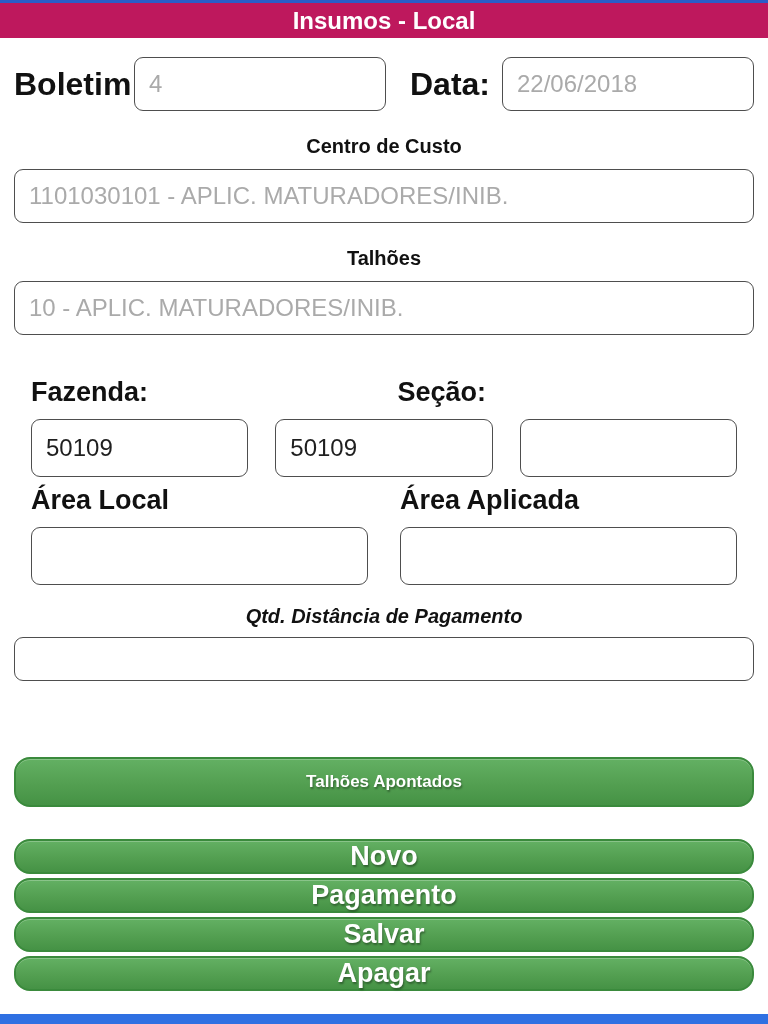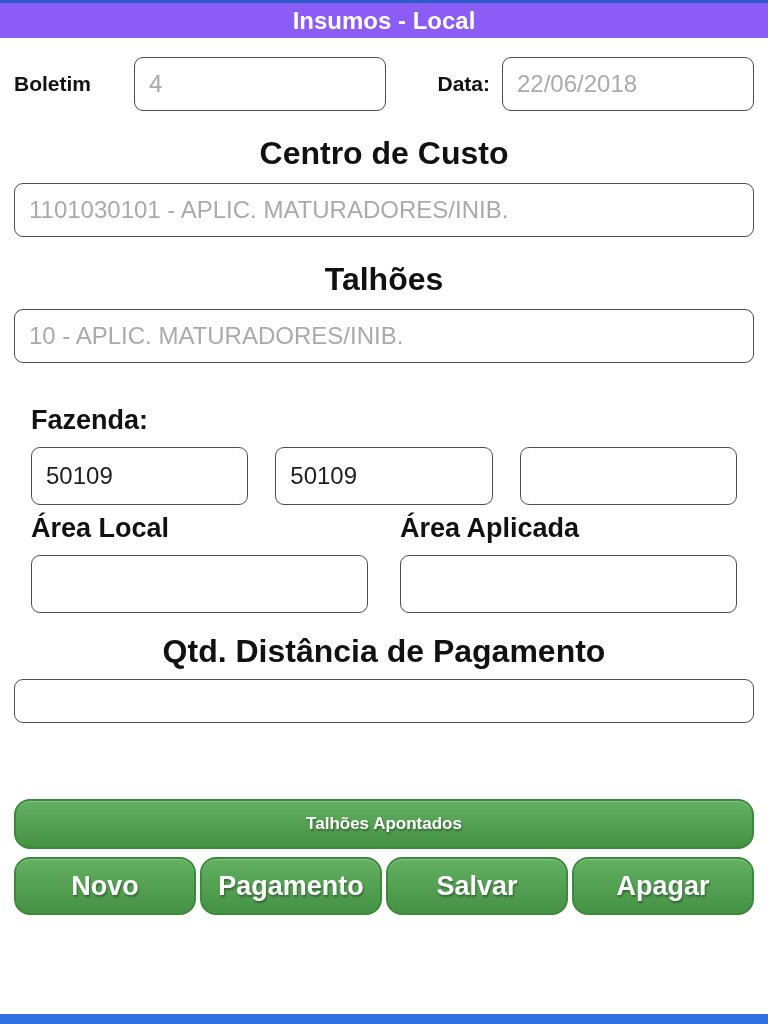--- a/index.html
+++ b/index.html
@@ -14,21 +14,21 @@
     background: #ffffff;
     display: flex;
     flex-direction: column;
     overflow: hidden;
   }
 
   
   .top-hairline { height: 3px; background: #2a5dc9; }
   .app-header {
     height: 35px;
-    background: #8b5cf6;
+    background: #be185d;
     color: #ffffff;
     display: flex;
     align-items: center;
     justify-content: center;
     font-size: 24px;
     font-weight: 700;
   }
 
   .content { padding: 0 14px; }
 
@@ -49,28 +49,28 @@
   .h54 { height: 54px; }
   .h58 { height: 58px; }
   .h44 { height: 44px; }
 
   
   .row1 {
     margin-top: 19px;
     display: flex;
     align-items: center;
   }
-  .row1 .lbl { font-size: 21px; font-weight: 700; color: #111; white-space: nowrap; }
+  .row1 .lbl { font-size: 32px; font-weight: 700; color: #111; white-space: nowrap; }
   .row1 .tf { width: 252px; }
   .row1 .lbl-boletim { width: 120px; }
   .row1 .lbl-data { margin-left: auto; margin-right: 12px; }
 
   .section-heading {
     text-align: center;
-    font-size: 32px;
+    font-size: 20px;
     font-weight: 700;
     color: #111;
     margin-top: 24px;
     margin-bottom: 11px;
   }
 
   
   .cols-3 {
     display: flex;
     gap: 27px;
@@ -107,23 +107,24 @@
     box-shadow: inset 0 1px 0 rgba(255,255,255,0.25);
     cursor: pointer;
     width: 100%;
   }
   .btn-talhoes {
     margin-top: 76px;
     height: 50px;
     font-size: 17px;
   }
   .btn-row {
-    margin-top: 8px;
+    margin-top: 32px;
     display: flex;
     gap: 4px;
+    flex-direction: column;
   }
   .btn-row .btn {
     flex: 1;
     height: 58px;
     font-size: 27px;
   }
 
   .bottom-accent {
     margin-top: auto;
     height: 10px;
@@ -155,40 +156,41 @@
     <div class="section-heading">Centro de Custo</div>
     <input class="tf h54" type="text" placeholder="1101030101 - APLIC. MATURADORES/INIB." style="">
 
     
     <div class="section-heading">Talhões</div>
     <input class="tf h54" type="text" placeholder="10 - APLIC. MATURADORES/INIB." style="">
 
     
     <div class="cols-3 mt-labels">
       <div class="col field-lbl">Fazenda:</div>
+      <div class="col field-lbl">Seção:</div>
     </div>
     
     <div class="cols-3">
       <div class="col"><input class="tf h58" type="text" value="50109" style=""></div>
       <div class="col"><input class="tf h58" type="text" value="50109" style=""></div>
       <div class="col"><input class="tf h58" type="text" style=""></div>
     </div>
 
     
     <div class="cols-2 mt-labels2">
       <div class="col field-lbl">Área Local</div>
       <div class="col field-lbl">Área Aplicada</div>
     </div>
     <div class="cols-2">
       <div class="col"><input class="tf h58" type="text" style=""></div>
       <div class="col"><input class="tf h58" type="text" style=""></div>
     </div>
 
     
-    <div class="section-heading" style="margin-top:20px; margin-bottom:9px;">Qtd. Distância de Pagamento</div>
+    <div class="section-heading" style="margin-top:20px; margin-bottom:9px;font-style:italic;">Qtd. Distância de Pagamento</div>
     <input class="tf h44" type="text" style="">
 
     
     <button class="btn btn-talhoes">Talhões Apontados</button>
 
     
     <div class="btn-row">
       <button class="btn">Novo</button>
       <button class="btn">Pagamento</button>
       <button class="btn">Salvar</button>

